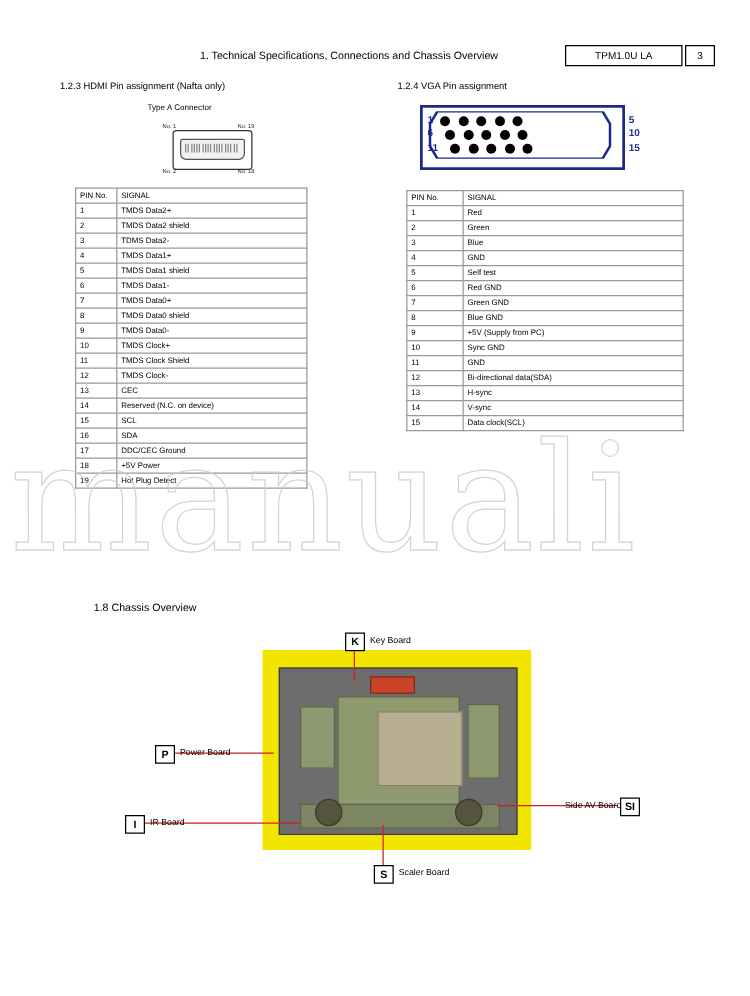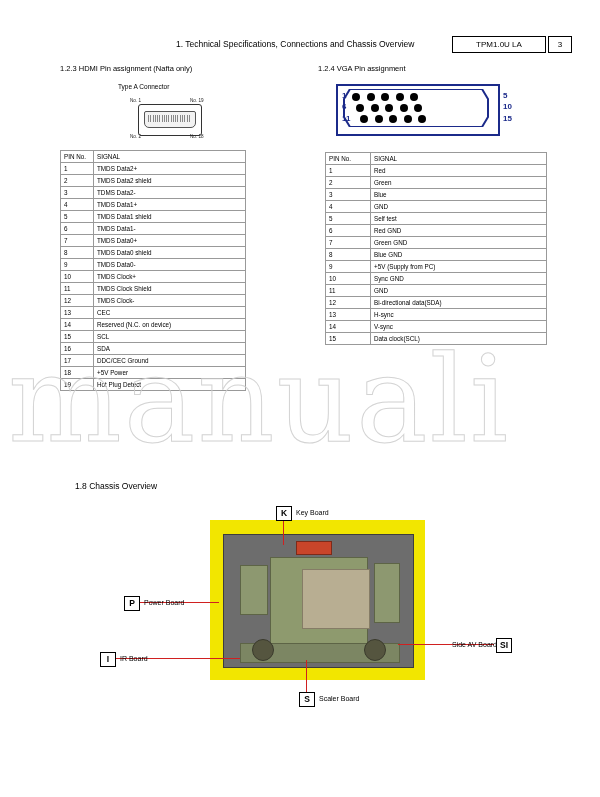--- a/index.html
+++ b/index.html
@@ -23,21 +23,20 @@
     left: 0;
     width: 600px;
     height: 22px;
   }
   .header-title {
     position: absolute;
     left: 160px;
     top: 3px;
     font-size: 8.5px;
     color: #000;
-    margin-left: 16px;
   }
   .header-model {
     position: absolute;
     left: 452px;
     top: 0px;
     width: 92px;
     height: 15px;
     border: 1px solid #000;
     font-size: 8px;
     text-align: center;
@@ -54,21 +53,21 @@
     text-align: center;
     line-height: 15px;
   }
 
   
   .sec-caption {
     position: absolute;
     font-size: 7.5px;
     color: #000;
   }
-  #cap-hdmi { left: 60px; top: 64px; }
+  #cap-hdmi { left: 48px; top: 64px; }
   #cap-vga  { left: 318px; top: 64px; }
   #cap-chassis { left: 75px; top: 481px; font-size: 8.5px; }
   #cap-typea { left: 118px; top: 83px; font-size: 6.5px; }
 
   
   .hdmi-wrap {
     position: absolute;
     left: 110px;
     top: 94px;
     width: 120px;

